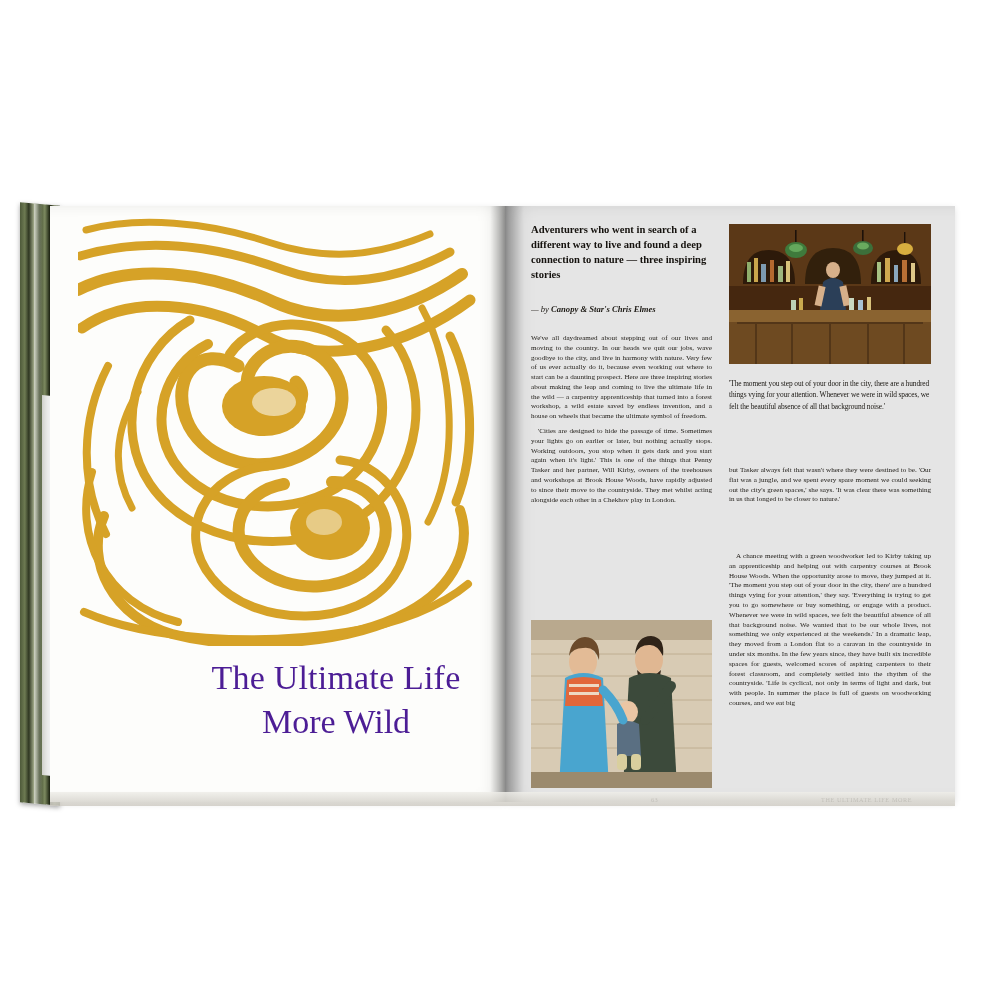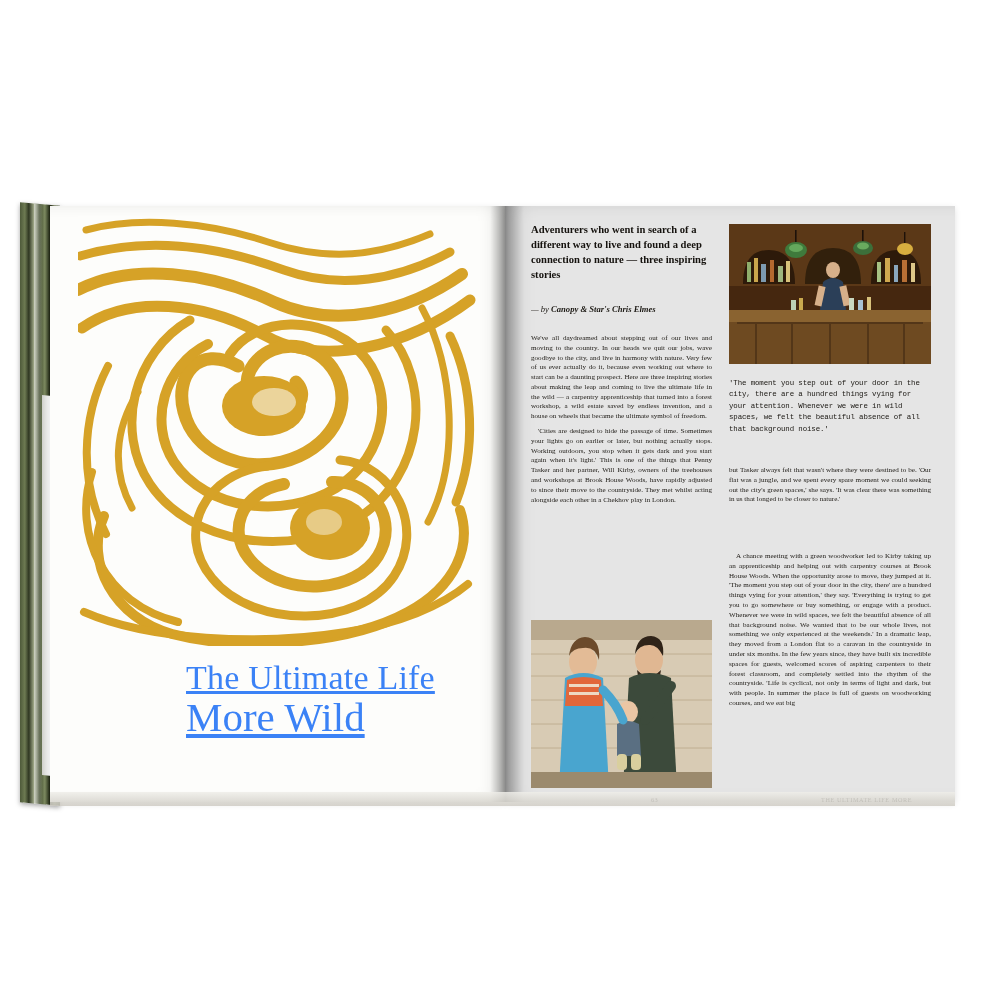--- a/index.html
+++ b/index.html
@@ -85,36 +85,35 @@
     width: 400px;
     height: 430px;
   }
   .marble-wrap svg { display: block; width: 100%; height: 100%; }
 
   .title-block {
     position: absolute;
     left: 136px;
     top: 455px;
     width: 300px;
-    text-align: left;
-    color: #3b82f6;
+    text-align: center;
+    color: #4c1d95;
     line-height: 1.0;
-    text-decoration: underline;
   }
   .title-line1 {
     font-size: 34px;
     letter-spacing: 0.2px;
     font-family: "Liberation Serif", serif;
     font-weight: 400;
   }
   .title-line2 {
-    font-size: 41px;
+    font-size: 34px;
     font-family: "Liberation Serif", serif;
     font-weight: 400;
-    margin-top: 2px;
+    margin-top: 10px;
   }
 
   
   .r-inner {
     position: absolute;
     left: 26px;
     top: 12px;
     width: 400px;
     height: 572px;
   }
@@ -176,21 +175,21 @@
     width: 181px;
     height: 168px;
     background: #6d6a63;
   }
 
   .pullquote {
     position: absolute;
     left: 198px;
     top: 160px;
     width: 202px;
-    font-family: Liberation Mono, monospace;
+    font-family: Liberation Serif, serif;
     font-size: 7.4px;
     line-height: 1.55;
     color: #191611;
     letter-spacing: -0.1px;
   }
 
   .col-b {
     position: absolute;
     left: 198px;
     top: 248px;

